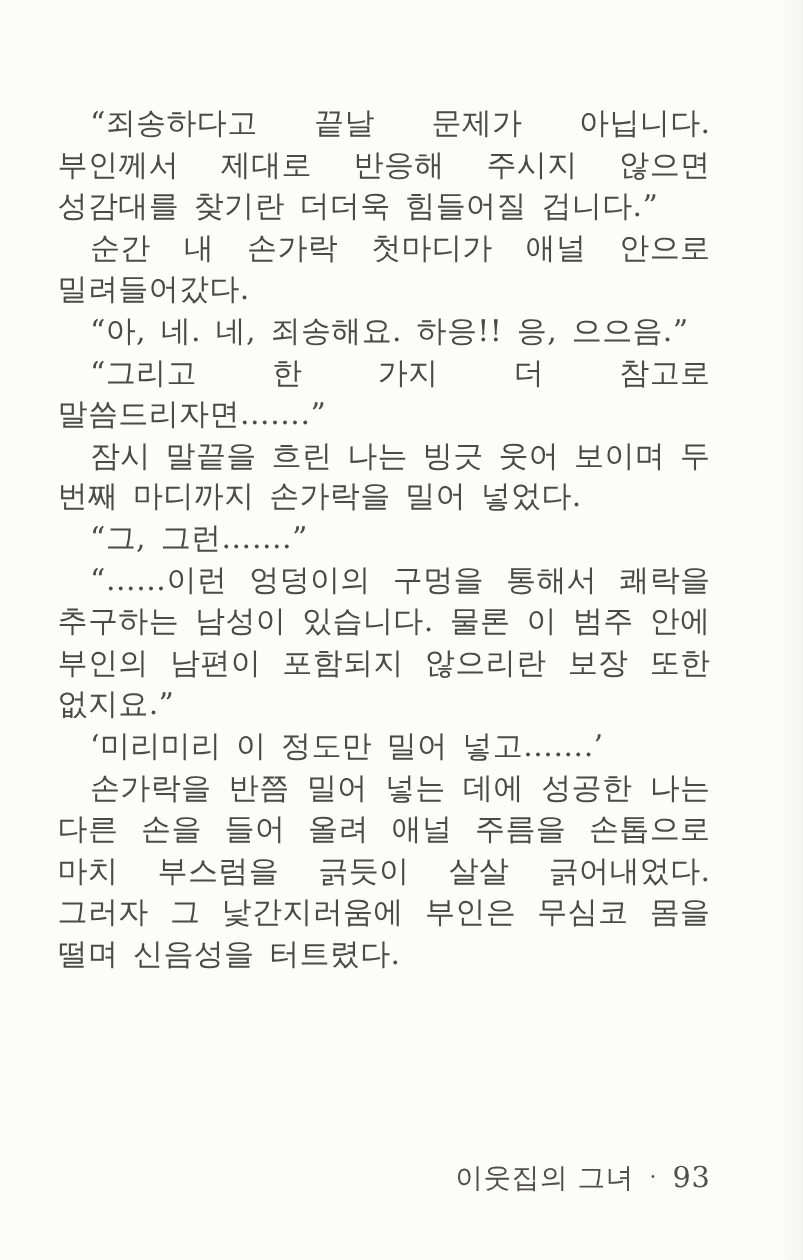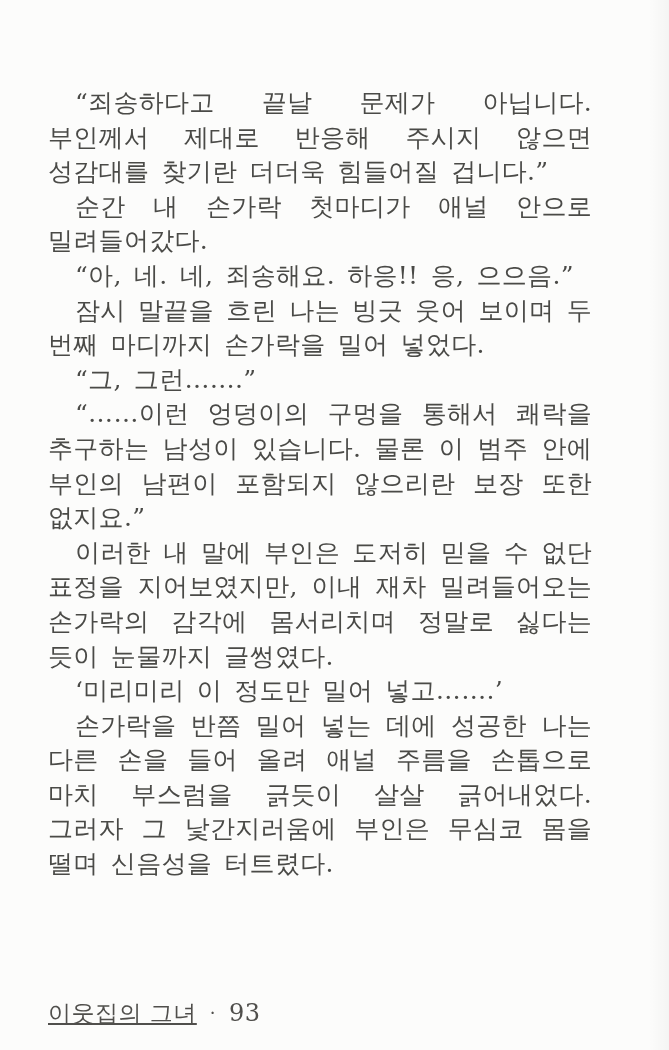--- a/index.html
+++ b/index.html
@@ -33,28 +33,27 @@
     text-align: justify;
     text-indent: 27px;
     word-spacing: 4px;
     letter-spacing: 0.3px;
     word-break: keep-all;
     overflow-wrap: break-word;
   }
   .footer {
     position: absolute;
     left: 48px;
-    top: 998px;
+    top: 966px;
     width: 544px;
-    text-align: left;
+    text-align: right;
     font-size: 23px;
     letter-spacing: 0.5px;
     color: #504f4c;
     white-space: nowrap;
-    text-decoration: underline;
   }
   .footer .sep {
     display: inline-block;
     margin: 0 13px;
     font-size: 18px;
     vertical-align: 2px;
   }
   .footer .page-num {
     display: inline-block;
     font-size: 24px;
@@ -62,24 +61,24 @@
 </style>
 </head>
 <body>
 
 <div class="page">
 
   <div class="text-block">
     <p class="para">“죄송하다고 끝날 문제가 아닙니다. 부인께서 제대로 반응해 주시지 않으면 성감대를 찾기란 더더욱 힘들어질 겁니다.”</p>
     <p class="para">순간 내 손가락 첫마디가 애널 안으로 밀려들어갔다.</p>
     <p class="para">“아, 네. 네, 죄송해요. 하응!! 응, 으으음.”</p>
+    <p class="para">“그리고 한 가지 더 참고로 말씀드리자면…….”</p>
     <p class="para">잠시 말끝을 흐린 나는 빙긋 웃어 보이며 두 번째 마디까지 손가락을 밀어 넣었다.</p>
     <p class="para">“그, 그런…….”</p>
     <p class="para">“……이런 엉덩이의 구멍을 통해서 쾌락을 추구하는 남성이 있습니다. 물론 이 범주 안에 부인의 남편이 포함되지 않으리란 보장 또한 없지요.”</p>
-    <p class="para">이러한 내 말에 부인은 도저히 믿을 수 없단 표정을 지어보였지만, 이내 재차 밀려들어오는 손가락의 감각에 몸서리치며 정말로 싫다는 듯이 눈물까지 글썽였다.</p>
     <p class="para">‘미리미리 이 정도만 밀어 넣고…….’</p>
     <p class="para">손가락을 반쯤 밀어 넣는 데에 성공한 나는 다른 손을 들어 올려 애널 주름을 손톱으로 마치 부스럼을 긁듯이 살살 긁어내었다. 그러자 그 낯간지러움에 부인은 무심코 몸을 떨며 신음성을 터트렸다.</p>
 
   </div>
 
   <div class="footer">
     <span>이웃집의 그녀</span><span class="sep">·</span><span class="page-num">93</span>
   </div>
 
 </div>

